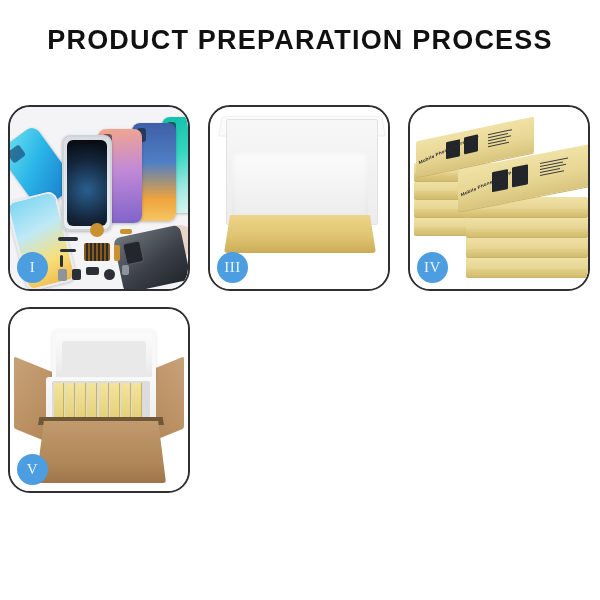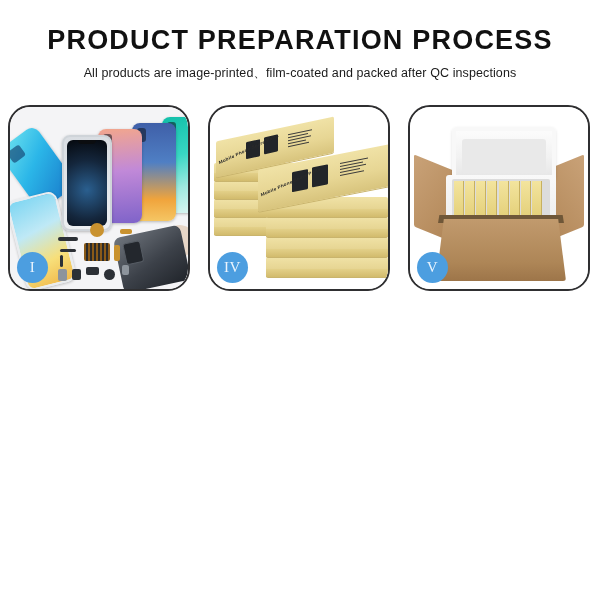--- a/index.html
+++ b/index.html
@@ -263,21 +263,20 @@
   }
   .c6nick{position:absolute;background:#8c6d46;border-radius:1px;}
 </style>
 </head>
 <body>
 
 <div class="page">
 
   <div class="header">
     <div class="title">PRODUCT PREPARATION PROCESS</div>
-    <div class="subtitle">All products are image-printed、film-coated and packed after QC inspections</div>
   </div>
 
   <div class="grid">
 
     <div class="panel">
       <div class="scene p1">
         <div class="ph ph1"></div>
         <div class="ph ph2"></div>
         <div class="ph ph6">
             <span class="cam"></span>
@@ -306,20 +305,30 @@
           <span class="pt gold" style="left:58px;top:26px;width:6px;height:16px;"></span>
           <span class="pt" style="left:30px;top:48px;width:13px;height:8px;"></span>
           <span class="pt circle" style="left:48px;top:50px;width:11px;height:11px;"></span>
           <span class="pt light" style="left:66px;top:46px;width:7px;height:10px;"></span>
         </div>
       </div>
       <div class="badge">I</div>
     </div>
 
 
+    <div class="panel">
+      <div class="scene p3">
+        <div class="k3lidtop"></div>
+        <div class="k3lidback"></div>
+        <div class="k3foam"></div>
+        <div class="k3item"></div>
+        <div class="k3tray"></div>
+      </div>
+      <div class="badge">III</div>
+    </div>
 
     <div class="panel">
       <div class="scene p4">
         <div class="stackwrap">
 
           <div class="sbox" style="left:0px;top:96px;width:92px;height:18px;">
               <span class="side"></span>
             </div>
           <div class="sbox" style="left:0px;top:78px;width:92px;height:18px;">
               <span class="side"></span>

